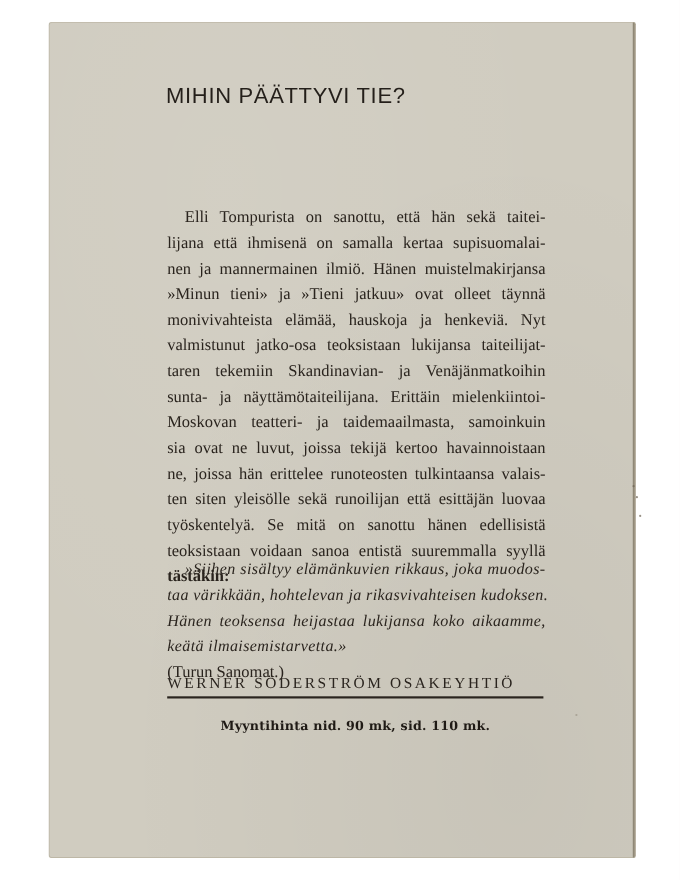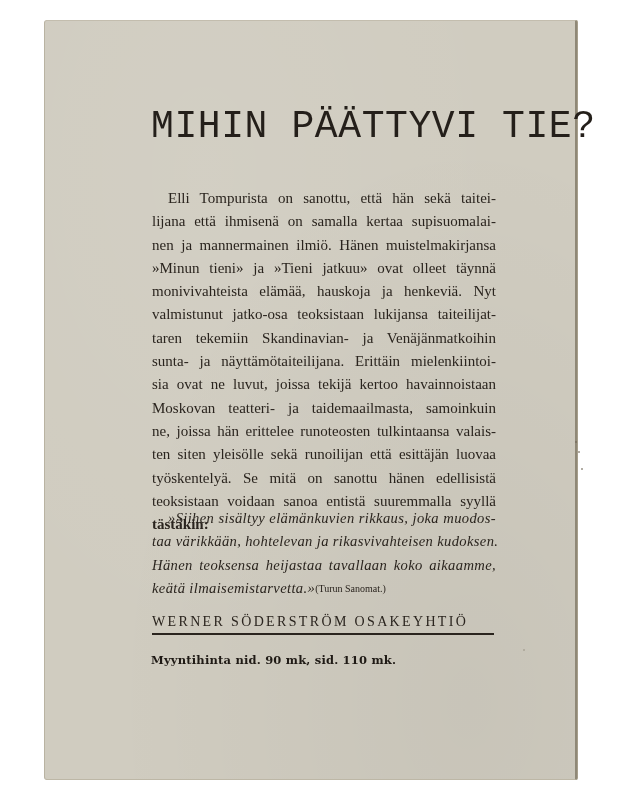--- a/index.html
+++ b/index.html
@@ -26,26 +26,26 @@
     border-left: 1px solid #b9b3a2;
     border-top: 1px solid #c3bdae;
     border-right: 2px solid #8f8877;
     border-bottom: 1px solid #bdb7a6;
     border-radius: 3px 2px 2px 3px;
     box-shadow: 1px 0 0 #a79f8c;
   }
   .title {
     position: absolute;
     left: 106px;
-    top: 84px;
+    top: 56px;
     width: 350px;
     margin: 0;
-    font-family: Liberation Mono, monospace;
+    font-family: Liberation Sans, sans-serif;
     font-weight: normal;
-    font-size: 38px;
+    font-size: 20px;
     letter-spacing: 0.6px;
     color: #241f1a;
     white-space: nowrap;
   }
   .body-text {
     position: absolute;
     left: 107px;
     top: 138px;
     width: 344px;
     font-family: "Liberation Serif", "DejaVu Serif", serif;
@@ -80,24 +80,25 @@
     letter-spacing: 0.35px;
     color: #2a241e;
   }
   .quote .line.indent {
     padding-left: 16px;
   }
   .quote .last-row {
     display: flex;
     white-space: nowrap;
     height: 23.2px;
+    flex-direction: column;
   }
   .source {
     font-style: normal;
-    font-size: 10px;
+    font-size: 15px;
     letter-spacing: 0;
     padding-right: 4px;
     font-family: Liberation Serif, serif;
   }
   .publisher {
     position: absolute;
     left: 107px;
     top: 593px;
     width: 344px;
     font-family: "Liberation Serif", "DejaVu Serif", serif;
@@ -112,21 +113,21 @@
     top: 612px;
     width: 342px;
     height: 0;
     border-top: 2px solid #2a241e;
   }
   .price {
     position: absolute;
     left: 106px;
     top: 632px;
     width: 344px;
-    text-align: left;
+    text-align: center;
     font-family: "DejaVu Serif", "Liberation Serif", serif;
     font-weight: bold;
     font-size: 11.5px;
     letter-spacing: 0.2px;
     color: #1f1a15;
     white-space: nowrap;
   }
   .speck {
     position: absolute;
     width: 2px;
@@ -145,33 +146,33 @@
 
   <div class="body-text">
     <span class="line indent">Elli Tompurista on sanottu, että hän sekä taitei-</span>
     <span class="line">lijana että ihmisenä on samalla kertaa supisuomalai-</span>
     <span class="line">nen ja mannermainen ilmiö. Hänen muistelmakirjansa</span>
     <span class="line">»Minun tieni» ja »Tieni jatkuu» ovat olleet täynnä</span>
     <span class="line">monivivahteista elämää, hauskoja ja henkeviä. Nyt</span>
     <span class="line">valmistunut jatko-osa teoksistaan lukijansa taiteilijat-</span>
     <span class="line">taren tekemiin Skandinavian- ja Venäjänmatkoihin</span>
     <span class="line">sunta- ja näyttämötaiteilijana. Erittäin mielenkiintoi-</span>
+    <span class="line">Moskovan teatteri- ja taidemaailmasta, samoinkuin</span>
     <span class="line">sia ovat ne luvut, joissa tekijä kertoo havainnoistaan</span>
-    <span class="line">Moskovan teatteri- ja taidemaailmasta, samoinkuin</span>
     <span class="line">ne, joissa hän erittelee runoteosten tulkintaansa valais-</span>
     <span class="line">ten siten yleisölle sekä runoilijan että esittäjän luovaa</span>
     <span class="line">työskentelyä. Se mitä on sanottu hänen edellisistä</span>
     <span class="line">teoksistaan voidaan sanoa entistä suuremmalla syyllä</span>
     <span class="line last">tästäkin:</span>
   </div>
 
   <div class="quote">
     <span class="line indent">»Siihen sisältyy elämänkuvien rikkaus, joka muodos-</span>
     <span class="line">taa värikkään, hohtelevan ja rikasvivahteisen kudoksen.</span>
-    <span class="line">Hänen teoksensa heijastaa tavallaan koko aikaamme,</span>
+    <span class="line">Hänen teoksensa heijastaa lukijansa koko aikaamme,</span>
     <div class="last-row">
       <span>keätä ilmaisemistarvetta.»</span>
       <span class="source">(Turun Sanomat.)</span>
     </div>
   </div>
 
   <div class="publisher">WERNER SÖDERSTRÖM OSAKEYHTIÖ</div>
   <div class="rule"></div>
   <div class="price">Myyntihinta nid. 90 mk, sid. 110 mk.</div>
 

